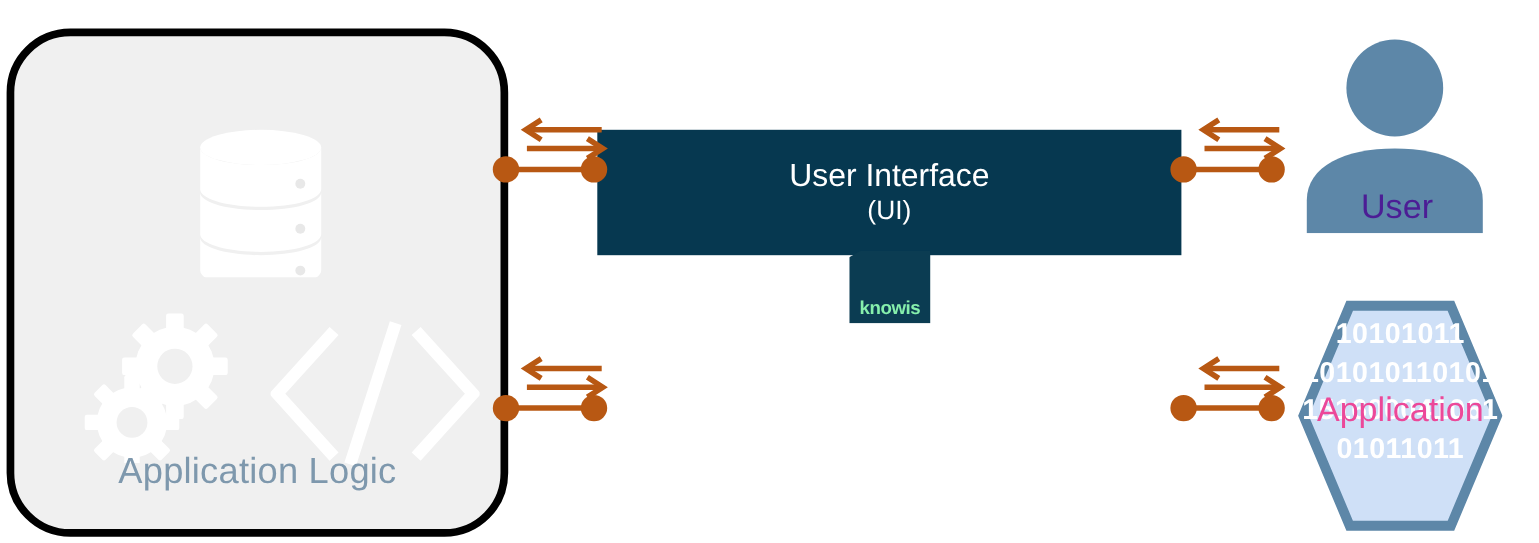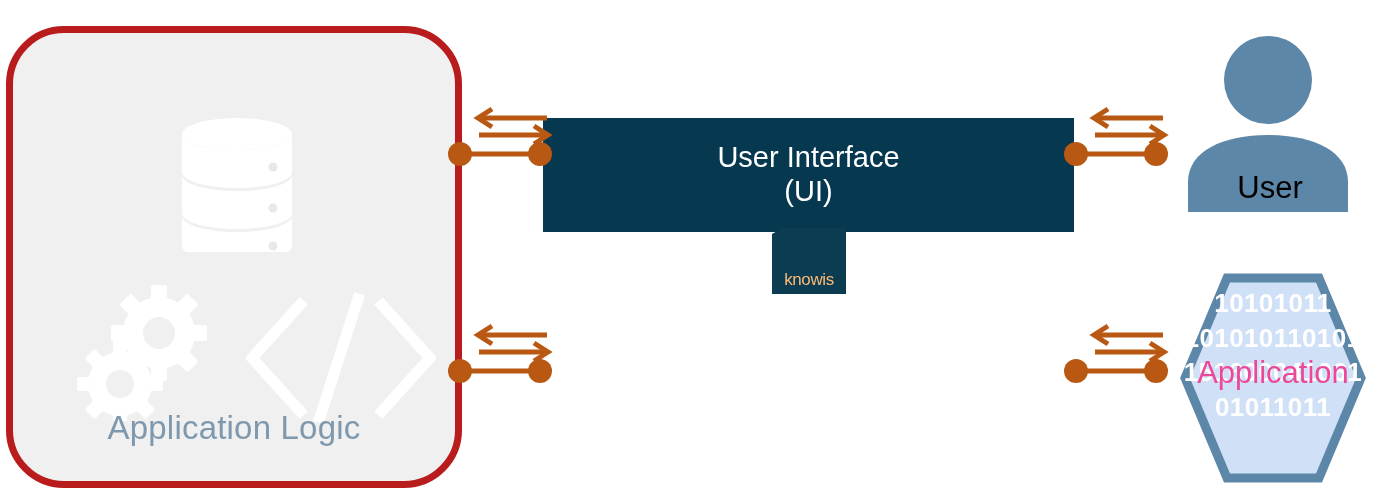--- a/index.html
+++ b/index.html
@@ -19,21 +19,21 @@
   }
 
   
   .logic-panel {
     position: absolute;
     left: 6px;
     top: 26px;
     width: 456px;
     height: 462px;
     background: #f0f0f0;
-    border: 7px solid #b91c1c;
+    border: 7px solid #000000;
     border-radius: 58px;
     box-sizing: border-box;
   }
   .logic-label {
     position: absolute;
     left: 0;
     right: 0;
     bottom: 34px;
     text-align: center;
     font-size: 33px;
@@ -85,42 +85,42 @@
     height: 114px;
     margin-top: 20px;
   }
   #api-box {
     left: 543px;
     top: 313px;
     width: 531px;
     height: 110px;
   }
   .iface-line1 { font-size: 29px; font-weight: 400; }
-  .iface-line2 { font-size: 29px; font-weight: 400; }
+  .iface-line2 { font-size: 24px; font-weight: 400; }
 
   
   .knowis-logo {
     position: absolute;
     left: 772px;
     top: 228px;
     width: 74px;
     height: 66px;
     background: #0b3c52;
     -webkit-clip-path: polygon(14% 0, 100% 0, 100% 100%, 0 100%, 0 9%);
     clip-path: polygon(14% 0, 100% 0, 100% 100%, 0 100%, 0 9%);
   }
   .knowis-word {
     position: absolute;
     left: 0;
     right: 0;
     bottom: 4px;
     text-align: center;
-    color: #fdba74;
+    color: #86efac;
     font-size: 17px;
-    font-weight: normal;
+    font-weight: bold;
     letter-spacing: -0.4px;
     font-family: "Liberation Sans", sans-serif;
   }
 
   
   .connector { position: absolute; }
   #conn-ui-left   { left: 447px; top: 105px; width: 106px; height: 62px; }
   #conn-ui-right  { left: 1063px; top: 105px; width: 106px; height: 62px; }
   #conn-api-left  { left: 447px; top: 322px; width: 106px; height: 62px; }
   #conn-api-right { left: 1063px; top: 322px; width: 106px; height: 62px; }
@@ -133,21 +133,21 @@
     width: 180px;
     height: 180px;
   }
   .user-label {
     position: absolute;
     left: 0;
     right: 0;
     top: 138px;
     text-align: center;
     font-size: 31px;
-    color: #000000;
+    color: #4c1d95;
   }
 
   
   .app-hex {
     position: absolute;
     left: 1180px;
     top: 272px;
     width: 186px;
     height: 212px;
   }

